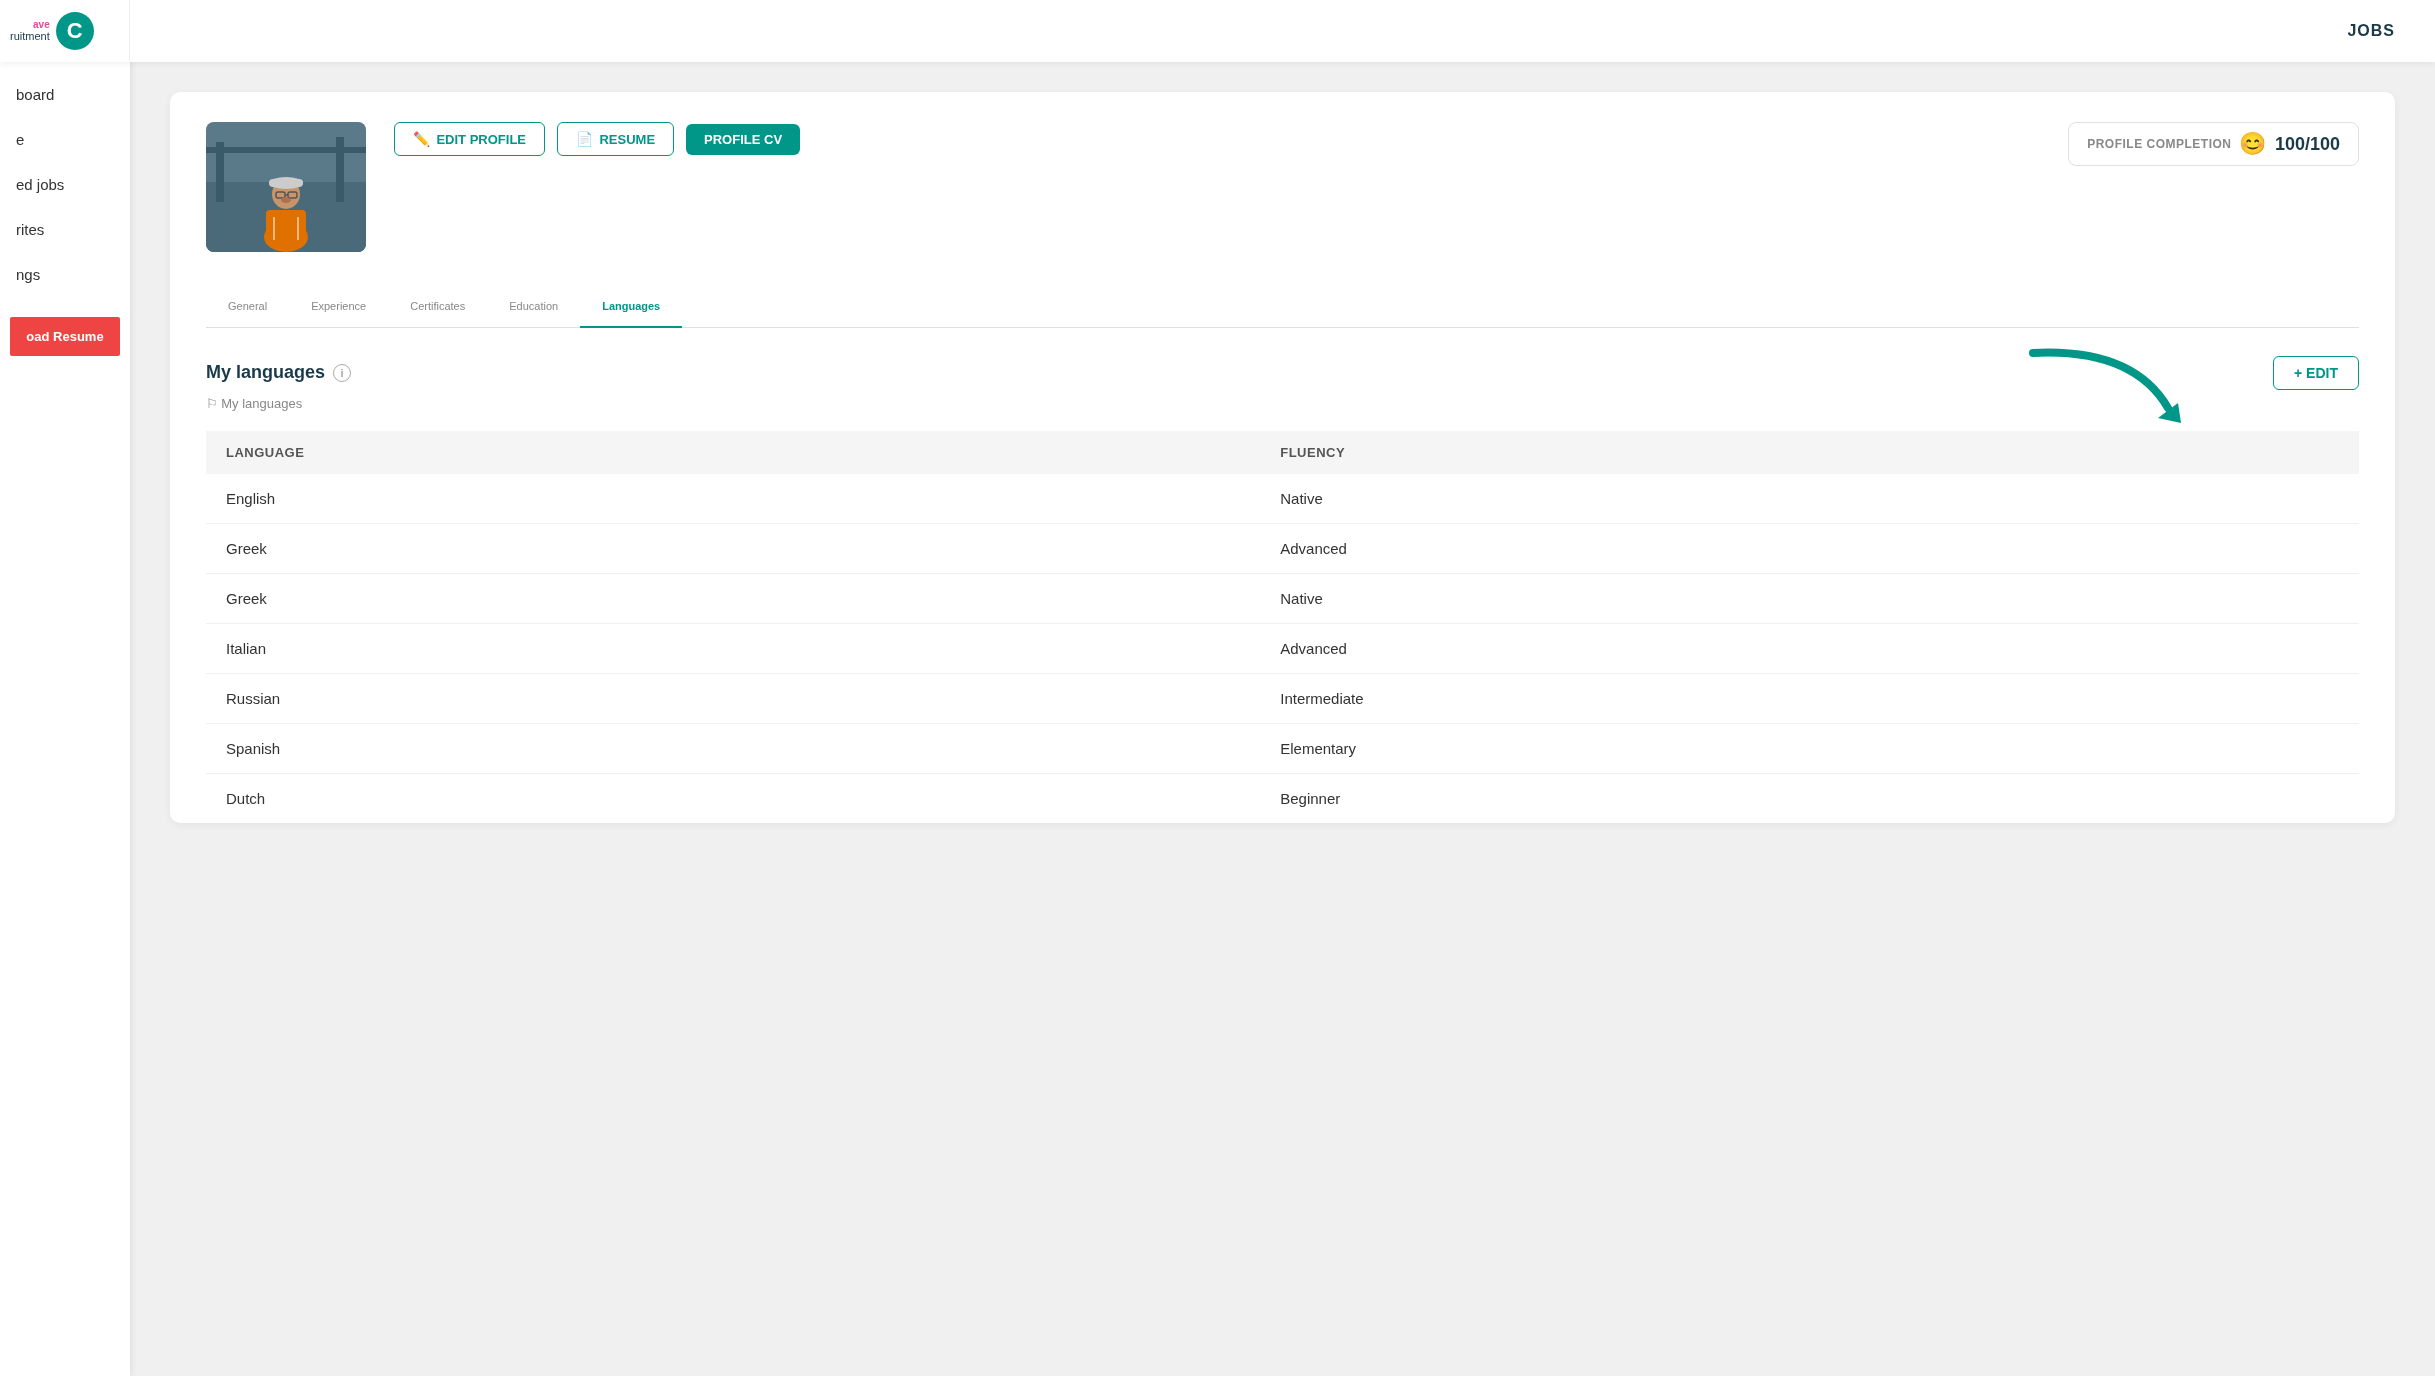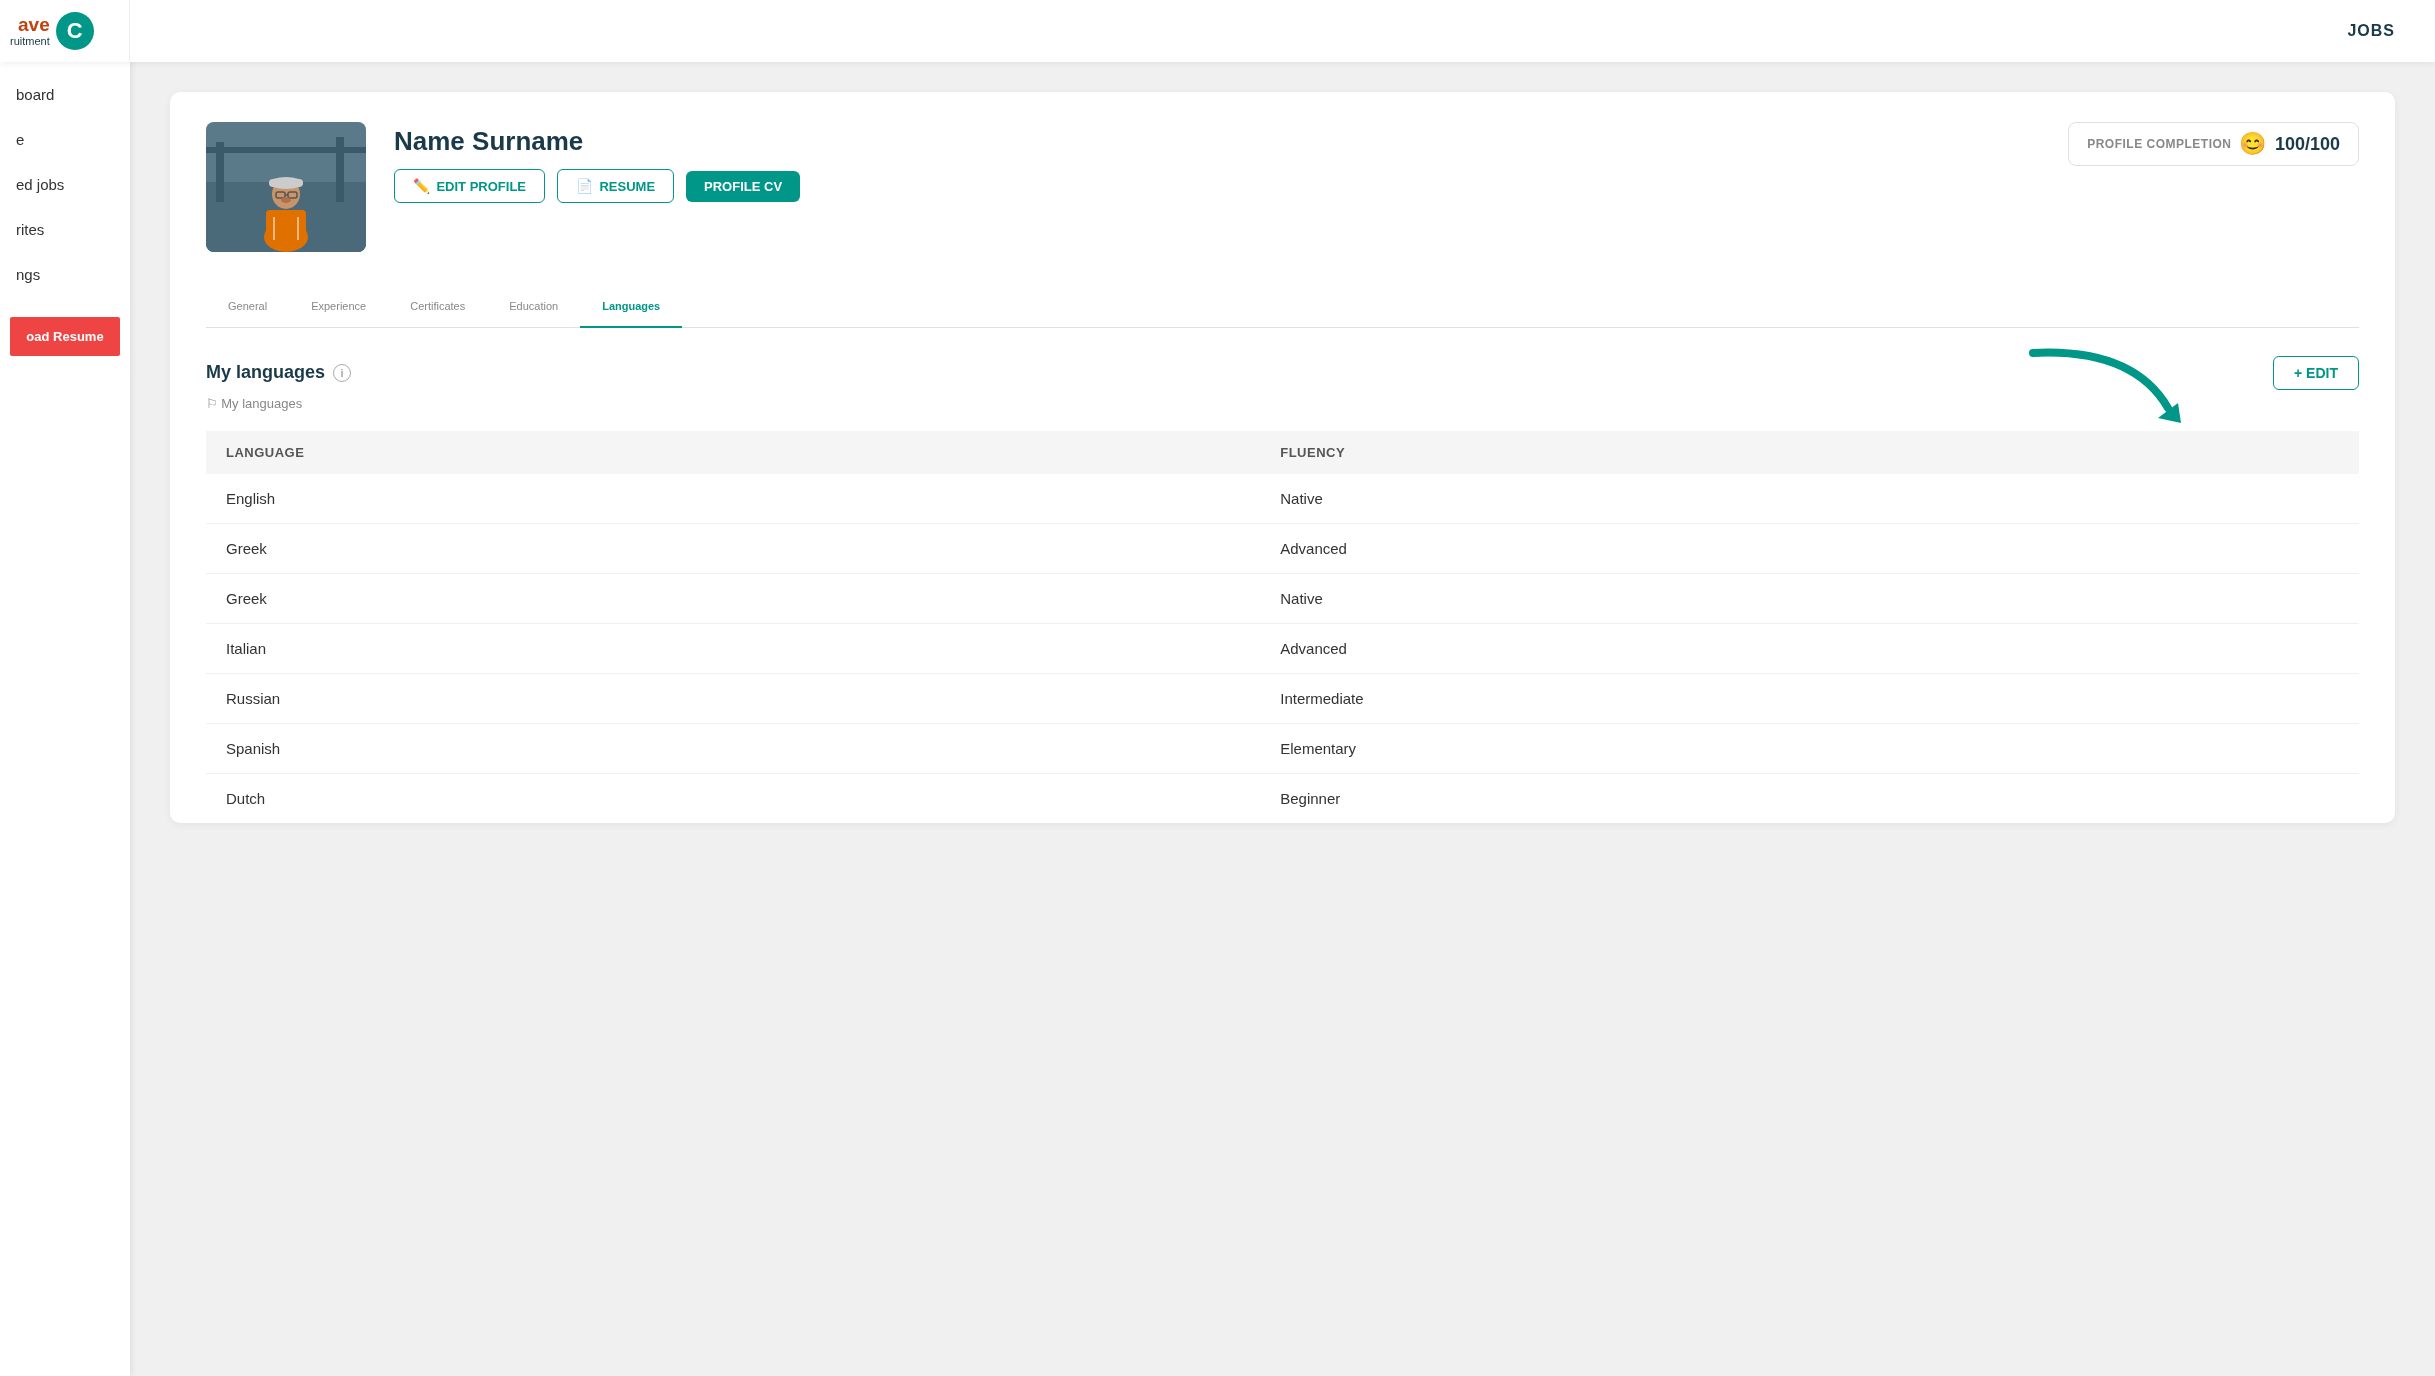--- a/index.html
+++ b/index.html
@@ -287,21 +287,21 @@
       width: 160px;
       height: 130px;
     }
   </style>
 </head>
 <body>
 
 <div class="topbar">
   <div style="position:absolute; left:0; top:0; width:130px; height:62px; background:#fff; display:flex; align-items:center; padding-left:10px; gap:6px; border-right:1px solid #eee;">
     <div style="display:flex; flex-direction:column; align-items:flex-end; line-height:1.1;">
-      <span style="font-size:19px; font-weight:700; color:#c2410c;">ave</span>
+      <span style="font-size:10px; font-weight:700; color:#ec4899;">ave</span>
       <span style="font-size:11px; color:#1a3a4a; font-weight:400;">ruitment</span>
     </div>
     <div style="width:38px;height:38px;background:#009688;border-radius:50%;display:flex;align-items:center;justify-content:center;color:#fff;font-size:22px;font-weight:900;">
       <span>C</span>
     </div>
   </div>
   <span class="topbar-jobs">JOBS</span>
 </div>
 
 <div class="sidebar">
@@ -344,21 +344,20 @@
           <line x1="79" y1="73" x2="82" y2="73" stroke="#555" stroke-width="1.5"></line>
 
           <ellipse cx="80" cy="78" rx="5" ry="3" fill="#b07050"></ellipse>
 
           <line x1="68" y1="95" x2="68" y2="118" stroke="#fff" stroke-width="2" opacity="0.5"></line>
           <line x1="92" y1="95" x2="92" y2="118" stroke="#fff" stroke-width="2" opacity="0.5"></line>
         </svg>
       </div>
 
       <div class="profile-info">
-        <h1 class="profile-name">Name Surname</h1>
         <div class="profile-actions">
           <button class="btn-outline">
             <span style="font-size:14px;">✏️</span>
             <span>EDIT PROFILE</span>
           </button>
           <button class="btn-outline">
             <span style="font-size:14px;">📄</span>
             <span>RESUME</span>
           </button>
           <button class="btn-solid">PROFILE CV</button>

